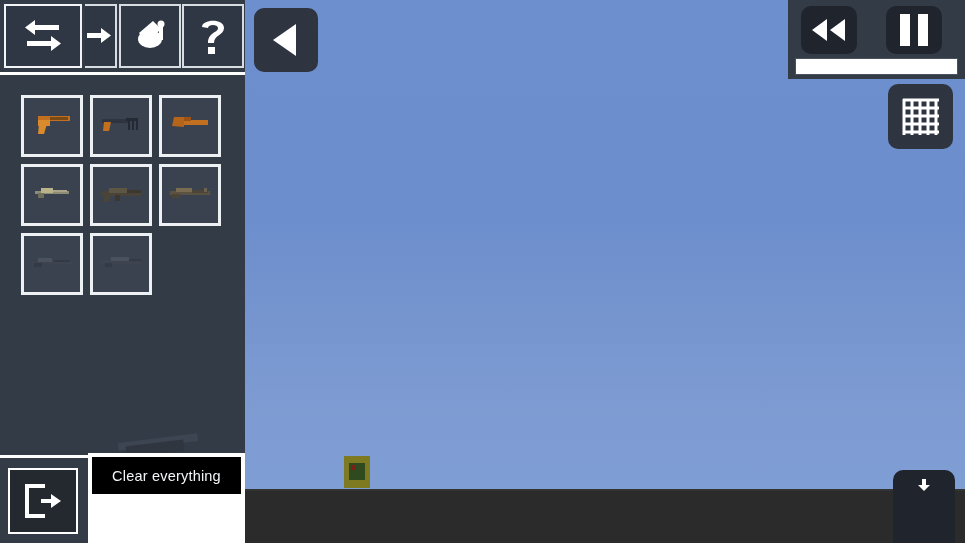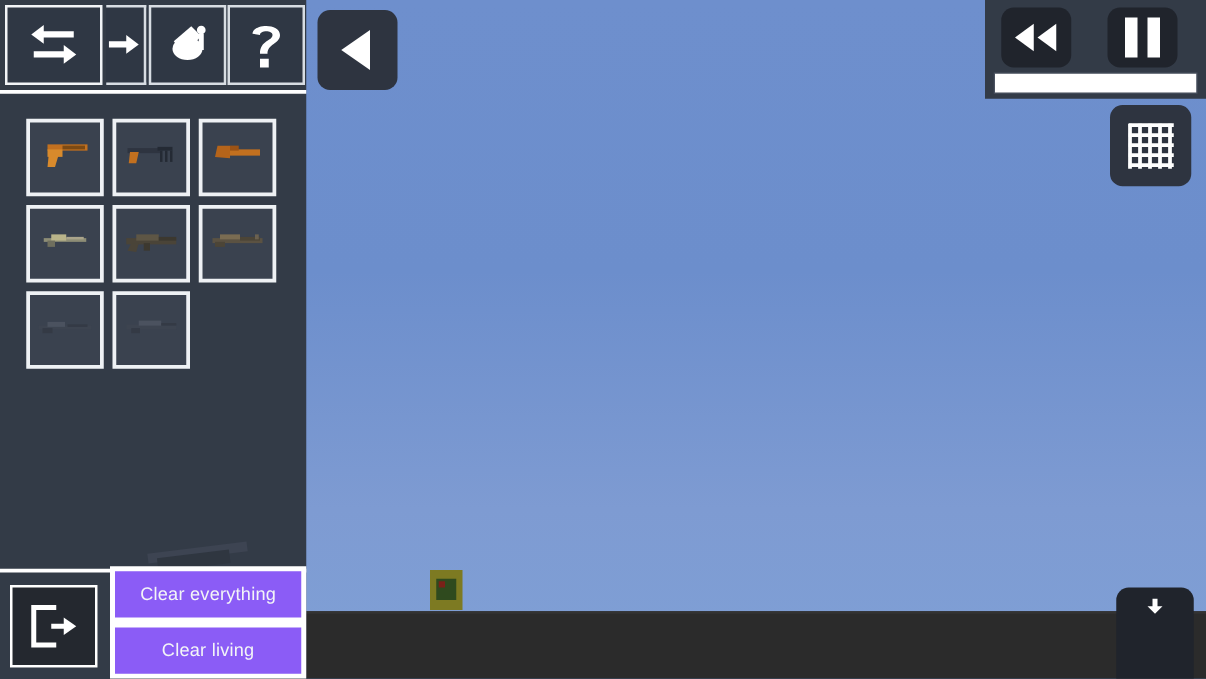--- a/index.html
+++ b/index.html
@@ -214,21 +214,21 @@
     top: 453px;
     width: 157px;
     height: 90px;
     background: #ffffff;
     padding: 4px;
     box-sizing: border-box;
   }
   .clear-btn {
     width: 100%;
     height: 37px;
-    background: #8b5cf6;
+    background: #000000;
     border: none;
     color: #f3f5f7;
     font-family: "Liberation Sans", sans-serif;
     font-size: 14.5px;
     letter-spacing: 0.2px;
     display: flex;
     align-items: center;
     justify-content: center;
     box-sizing: border-box;
     cursor: pointer;
@@ -508,21 +508,20 @@
             <path d="M24 6 L6 6 L6 36 L24 36"></path>
           </g>
           <rect x="20" y="19" width="14" height="4" fill="#ffffff"></rect>
           <polygon points="30,14 30,28 40,21" fill="#ffffff"></polygon>
         </svg>
       </span>
     </div>
 
     <div class="clear-group">
       <div class="clear-btn first">Clear everything</div>
-      <div class="clear-btn">Clear living</div>
     </div>
 
   </div>
 
   <div class="collapse-button">
     <span>
       <svg class="icon-svg" width="34" height="38" viewBox="0 0 34 38">
         <polygon points="27,3 27,35 4,19" fill="#ffffff"></polygon>
       </svg>
     </span>

